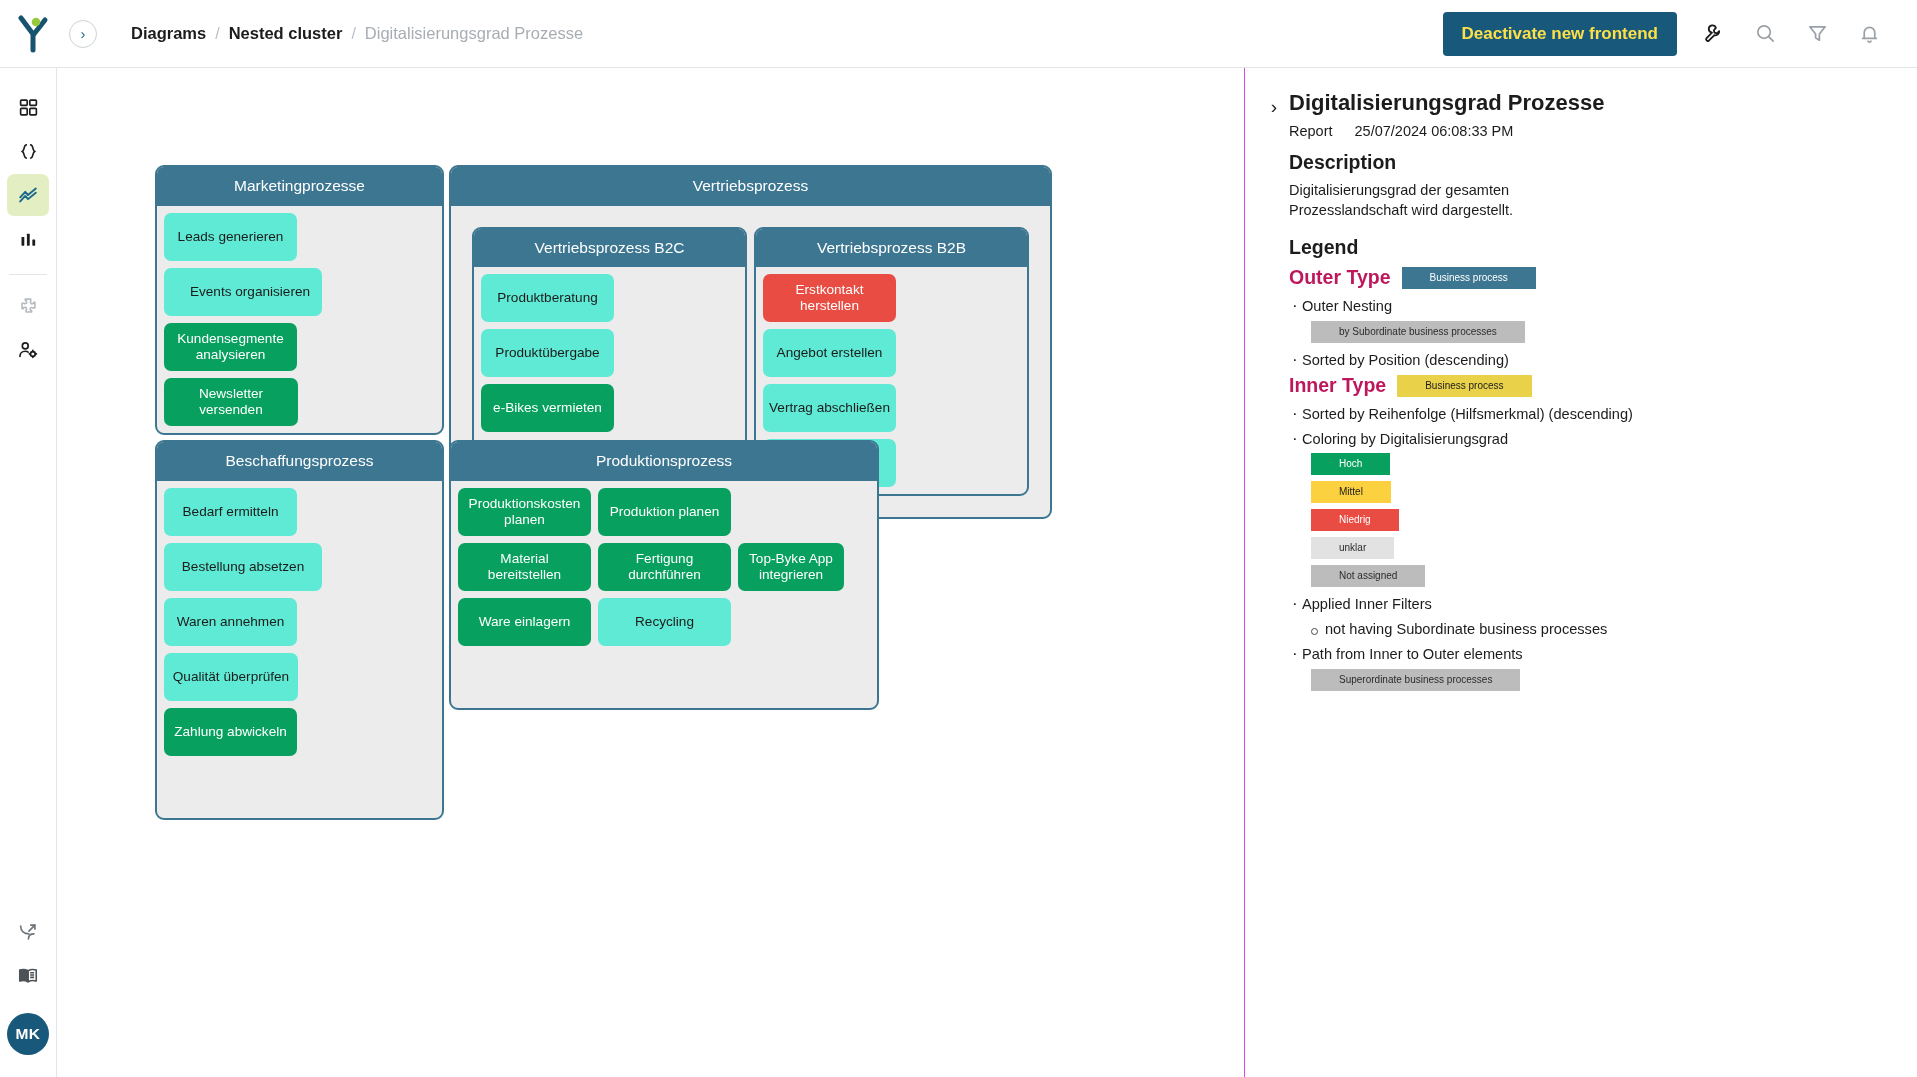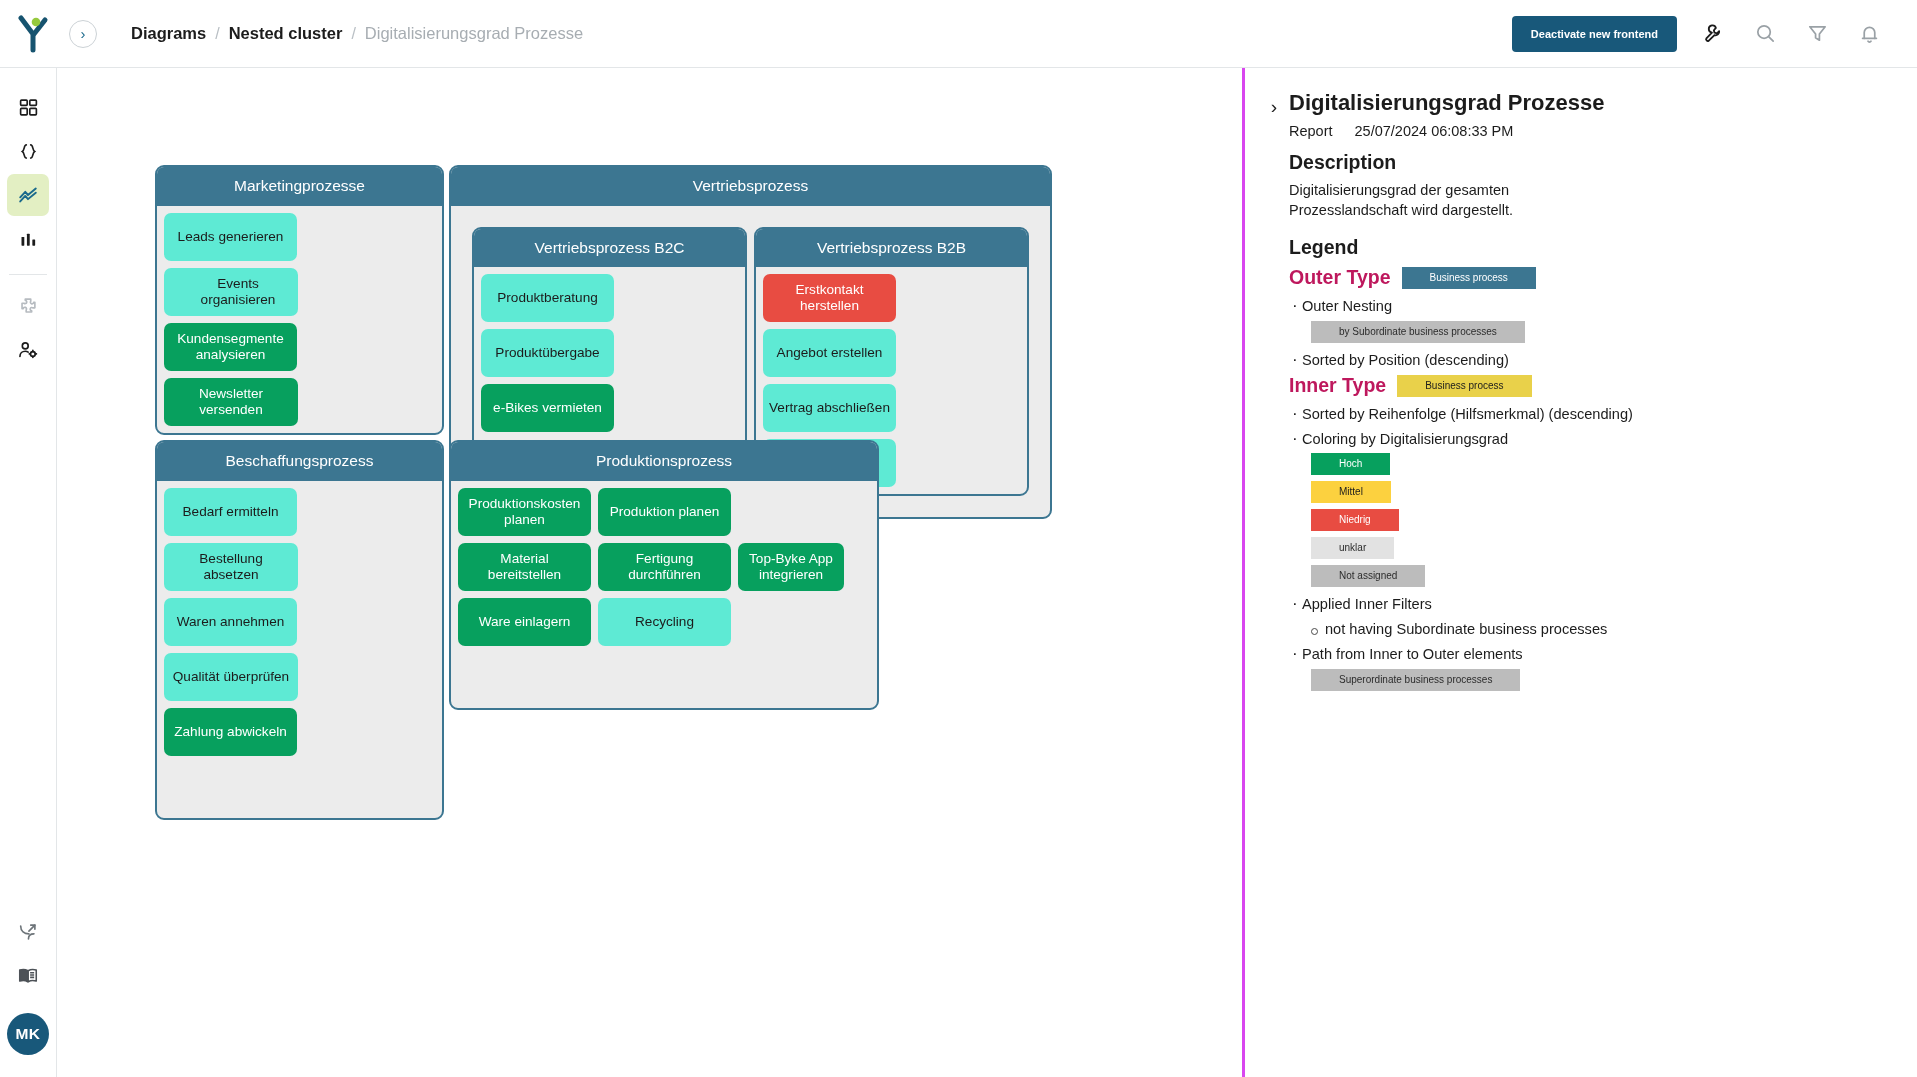--- a/index.html
+++ b/index.html
@@ -35,22 +35,22 @@
     display: flex; align-items: center; gap: 9px;
     margin-left: 34px; font-size: 16.5px;
   }
   .crumb { color: #1c1c1c; font-weight: bold; white-space: nowrap; cursor: pointer; }
   .crumb.muted { color: #a7adb2; font-weight: normal; cursor: default; }
   .crumb-sep { color: #b9bfc4; font-size: 16px; }
   .topbar-right {
     margin-left: auto; display: flex; align-items: center; gap: 0px; padding-right: 22px;
   }
   .primary-btn {
-    background: #18587a; color: #ffffff; border: none;
-    font-family: inherit; font-size: 11px; font-weight: bold;
+    background: #18587a; color: #fde047; border: none;
+    font-family: inherit; font-size: 17px; font-weight: bold;
     padding: 12px 19px; border-radius: 4px; cursor: pointer;
     margin-right: 10px; white-space: nowrap;
   }
   .icon-btn {
     width: 52px; height: 52px; display: flex; align-items: center; justify-content: center;
     cursor: pointer; background: none; border: none;
   }
 
   
   .body { flex: 1; display: flex; min-height: 0; }
@@ -76,21 +76,21 @@
     width: 42px; height: 42px; border-radius: 50%;
     background: #18587a; color: #fff;
     display: flex; align-items: center; justify-content: center;
     font-size: 15.5px; font-weight: bold; letter-spacing: .4px;
     margin: 14px 0 22px; cursor: pointer;
   }
 
   
   .canvas {
     flex: 1; position: relative; background: #fff; overflow: hidden;
-    border-right: 3px solid #d946ef;
+    border-right: 1px solid #d946ef;
   }
   .cluster {
     position: absolute;
     border: 2px solid #3c7691;
     border-radius: 9px;
     background: #ececec;
     overflow: hidden;
   }
   .cluster-head {
     background: #3c7691; color: #fff;
@@ -268,21 +268,21 @@
       </div>
     </div>
 
     <div class="canvas">
 
       <div class="cluster" style="left:98px; top:97px; width:289px;">
         <div class="cluster-head">Marketingprozesse</div>
         <div class="cluster-body">
           <div class="node-grid">
             <div class="node c-mittel" style="width:133px;">Leads generieren</div>
-            <div class="node c-mittel" style="width:134px;padding-left:20px;">Events organisieren</div>
+            <div class="node c-mittel" style="width:158px;padding-left:20px;">Events organisieren</div>
             <div class="node c-hoch" style="width:133px;">Kundensegmente analysieren</div>
             <div class="node c-hoch" style="width:134px;">Newsletter versenden</div>
           </div>
         </div>
       </div>
 
       <div class="cluster" style="left:392px; top:97px; width:603px;">
         <div class="cluster-head">Vertriebsprozess</div>
         <div class="sub-wrap">
           <div class="subcluster">
@@ -308,21 +308,21 @@
             </div>
           </div>
         </div>
       </div>
 
       <div class="cluster" style="left:98px; top:372px; width:289px;">
         <div class="cluster-head">Beschaffungsprozess</div>
         <div class="cluster-body">
           <div class="node-grid">
             <div class="node c-mittel" style="width:133px;">Bedarf ermitteln</div>
-            <div class="node c-mittel" style="width:134px;">Bestellung absetzen</div>
+            <div class="node c-mittel" style="width:158px;">Bestellung absetzen</div>
             <div class="node c-mittel" style="width:133px;">Waren annehmen</div>
             <div class="node c-mittel" style="width:134px;">Qualität überprüfen</div>
             <div class="node c-hoch" style="width:133px;">Zahlung abwickeln</div>
             <div class="node spacer" style="width:134px;"></div>
           </div>
         </div>
       </div>
 
       <div class="cluster" style="left:392px; top:372px; width:430px;">
         <div class="cluster-head">Produktionsprozess</div>

